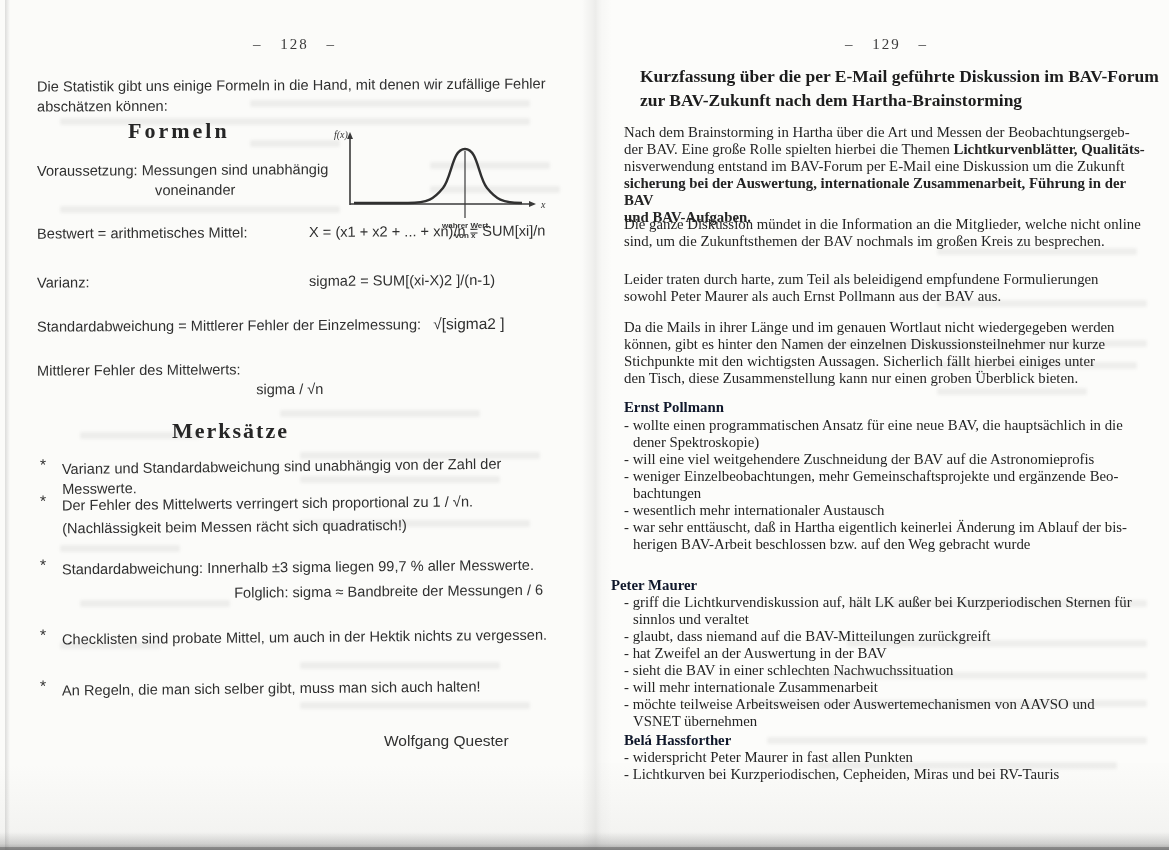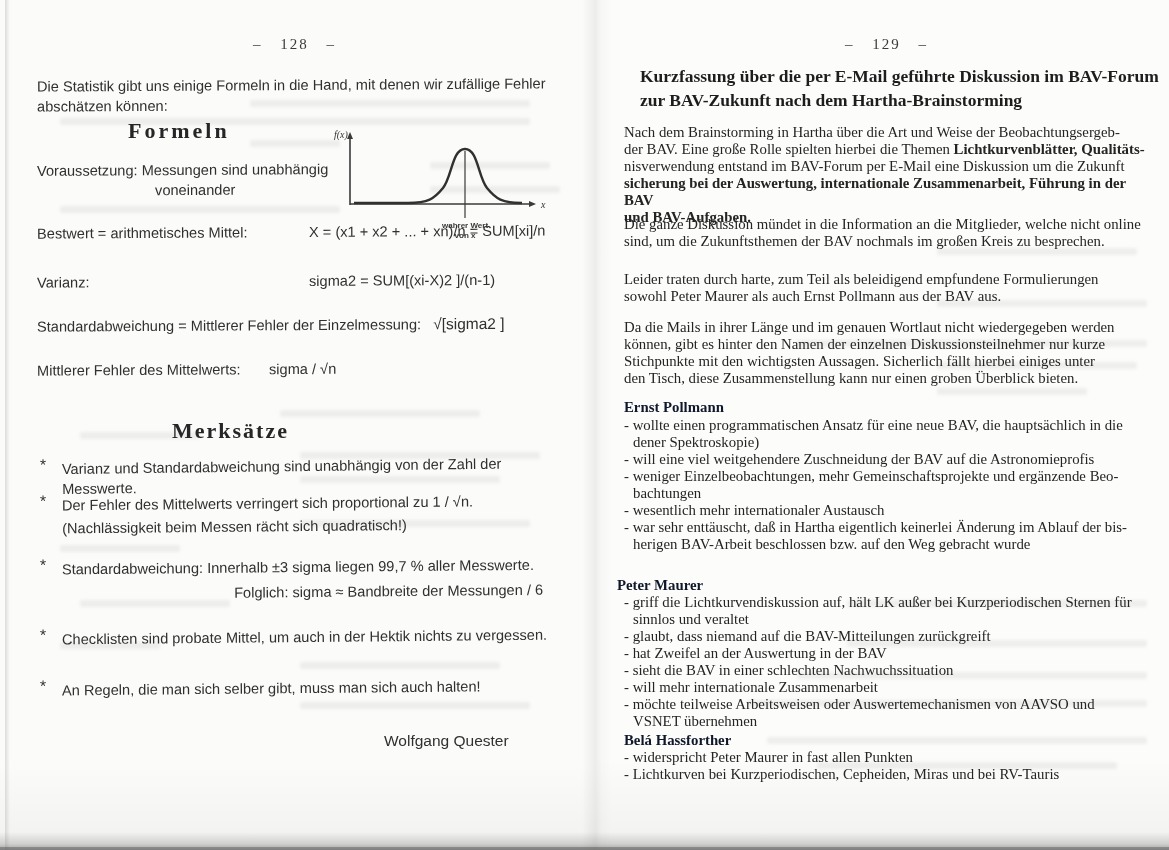--- a/index.html
+++ b/index.html
@@ -110,21 +110,21 @@
     <div class="abs lp-body tilt-a" style="top:271px;left:37px;width:540px;height:20px;">
       <span class="f-label">Varianz:</span>
       <span class="f-value" style="left:272px;">sigma2 = SUM[(xi-X)2 ]/(n-1)</span>
     </div>
     <div class="abs lp-body tilt-a" style="top:315px;left:37px;width:555px;white-space:nowrap;">
       <span>Standardabweichung = Mittlerer Fehler der Einzelmessung:</span>
       <span style="margin-left:8px;font-size:15.5px;">√[sigma2 ]</span>
     </div>
     <div class="abs lp-body tilt-a" style="top:359px;left:37px;width:540px;height:20px;">
       <span class="f-label">Mittlerer Fehler des Mittelwerts:</span>
-      <span class="f-value" style="left:232px;">sigma / √n</span>
+      <span class="f-value" style="left:219px;margin-top:20px;">sigma / √n</span>
     </div>
 
     <div class="abs lp-heading" style="top:418px;left:172px;letter-spacing:2px;">Merksätze</div>
 
     <div class="merk lp-body tilt-b" style="top:456px;">
       <span class="star">*</span>
       <div class="mline">Varianz und Standardabweichung sind unabhängig von der Zahl der Messwerte.</div>
     </div>
     <div class="merk lp-body tilt-c" style="top:493px;">
       <span class="star">*</span>
@@ -163,21 +163,21 @@
     <div class="smudge" style="top:762px;left:220px;width:300px;"></div>
 
     <div class="abs pagenum" style="top:36px;left:248px;">– 129 –</div>
 
     <div class="abs rp-title" style="top:64px;left:27px;width:530px;">
       <div>Kurzfassung über die per E-Mail geführte Diskussion im BAV-Forum</div>
       <div>zur BAV-Zukunft nach dem Hartha-Brainstorming</div>
     </div>
 
     <div class="abs rp-body" style="top:124px;left:27px;width:530px;">
-      <div class="bline"><span>Nach dem Brainstorming in Hartha über die Art und Weise der Beobachtungsergeb-</span><span class="b"></span></div>
+      <div class="bline"><span>Nach dem Brainstorming in Hartha über die Art und Messen der Beobachtungsergeb-</span><span class="b"></span></div>
       <div class="bline"><span>der BAV. Eine große Rolle spielten hierbei die Themen </span><span class="b">Lichtkurvenblätter, Qualitäts-</span></div>
       <div class="bline"><span>nisverwendung entstand im BAV-Forum per E-Mail eine Diskussion um die Zukunft</span><span class="b"></span></div>
       <div class="bline"><span></span><span class="b">sicherung bei der Auswertung, internationale Zusammenarbeit, Führung in der BAV</span></div>
       <div class="bline"><span></span><span class="b">und BAV-Aufgaben.</span></div>
     </div>
 
     <div class="abs rp-body" style="top:216px;left:27px;width:530px;">
       <div class="bline">Die ganze Diskussion mündet in die Information an die Mitglieder, welche nicht online</div>
       <div class="bline">sind, um die Zukunftsthemen der BAV nochmals im großen Kreis zu besprechen.</div>
     </div>
@@ -199,21 +199,21 @@
       <div class="bline">- wollte einen programmatischen Ansatz für eine neue BAV, die hauptsächlich in die</div>
       <div class="bline cont">dener Spektroskopie)</div>
       <div class="bline">- will eine viel weitgehendere Zuschneidung der BAV auf die Astronomieprofis</div>
       <div class="bline">- weniger Einzelbeobachtungen, mehr Gemeinschaftsprojekte und ergänzende Beo-</div>
       <div class="bline cont">bachtungen</div>
       <div class="bline">- wesentlich mehr internationaler Austausch</div>
       <div class="bline">- war sehr enttäuscht, daß in Hartha eigentlich keinerlei Änderung im Ablauf der bis-</div>
       <div class="bline cont">herigen BAV-Arbeit beschlossen bzw. auf den Weg gebracht wurde</div>
     </div>
 
-    <div class="abs rp-sec-head" style="top:577px;left:20px;">Peter Maurer</div>
+    <div class="abs rp-sec-head" style="top:577px;left:14px;">Peter Maurer</div>
     <div class="abs rp-body bullets" style="top:594px;left:27px;width:540px;">
       <div class="bline">- griff die Lichtkurvendiskussion auf, hält LK außer bei Kurzperiodischen Sternen für</div>
       <div class="bline cont">sinnlos und veraltet</div>
       <div class="bline">- glaubt, dass niemand auf die BAV-Mitteilungen zurückgreift</div>
       <div class="bline">- hat Zweifel an der Auswertung in der BAV</div>
       <div class="bline">- sieht die BAV in einer schlechten Nachwuchssituation</div>
       <div class="bline">- will mehr internationale Zusammenarbeit</div>
       <div class="bline">- möchte teilweise Arbeitsweisen oder Auswertemechanismen von AAVSO und</div>
       <div class="bline cont">VSNET übernehmen</div>
     </div>

